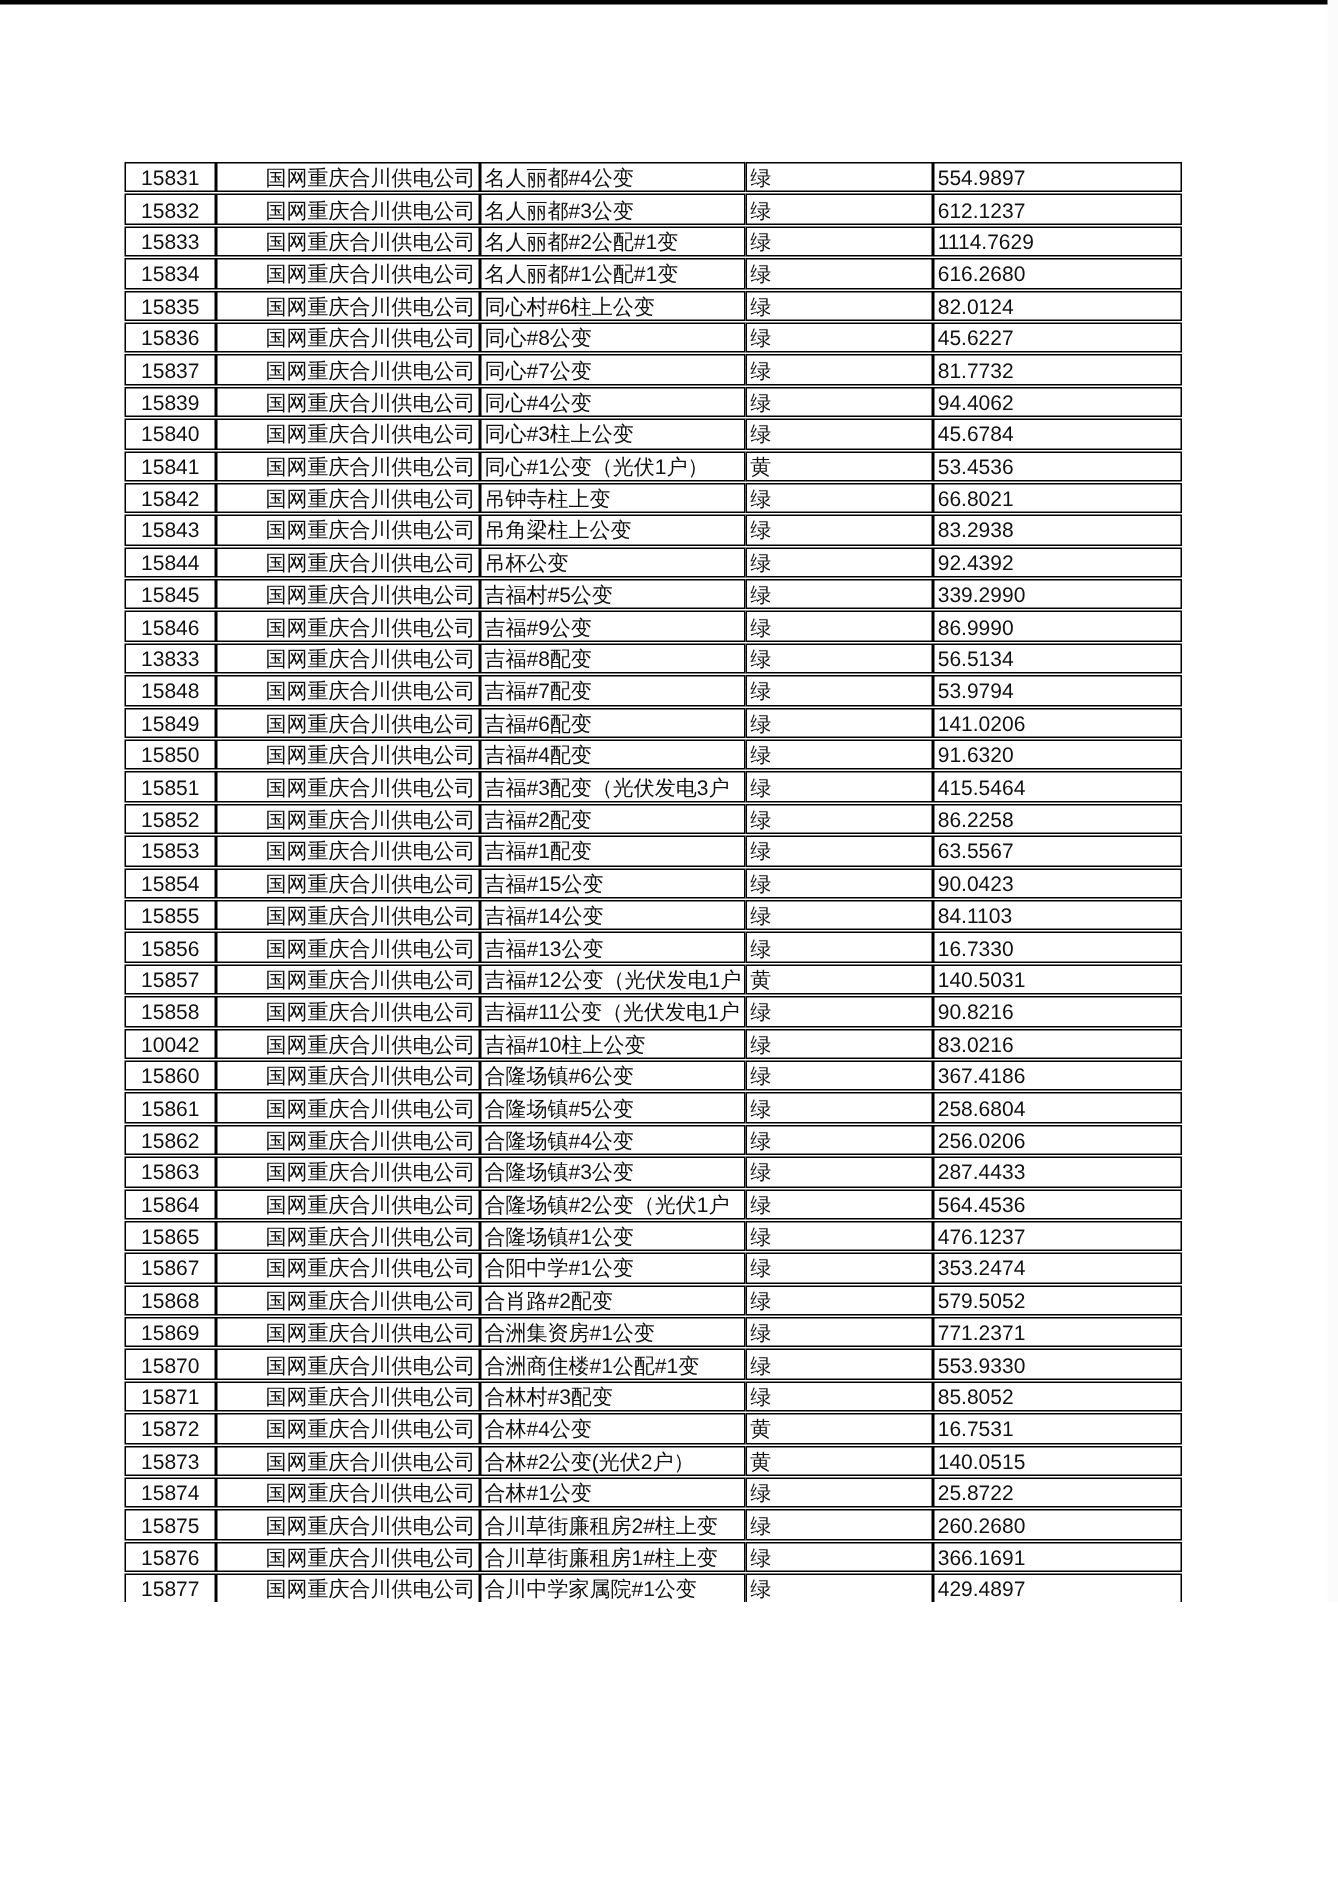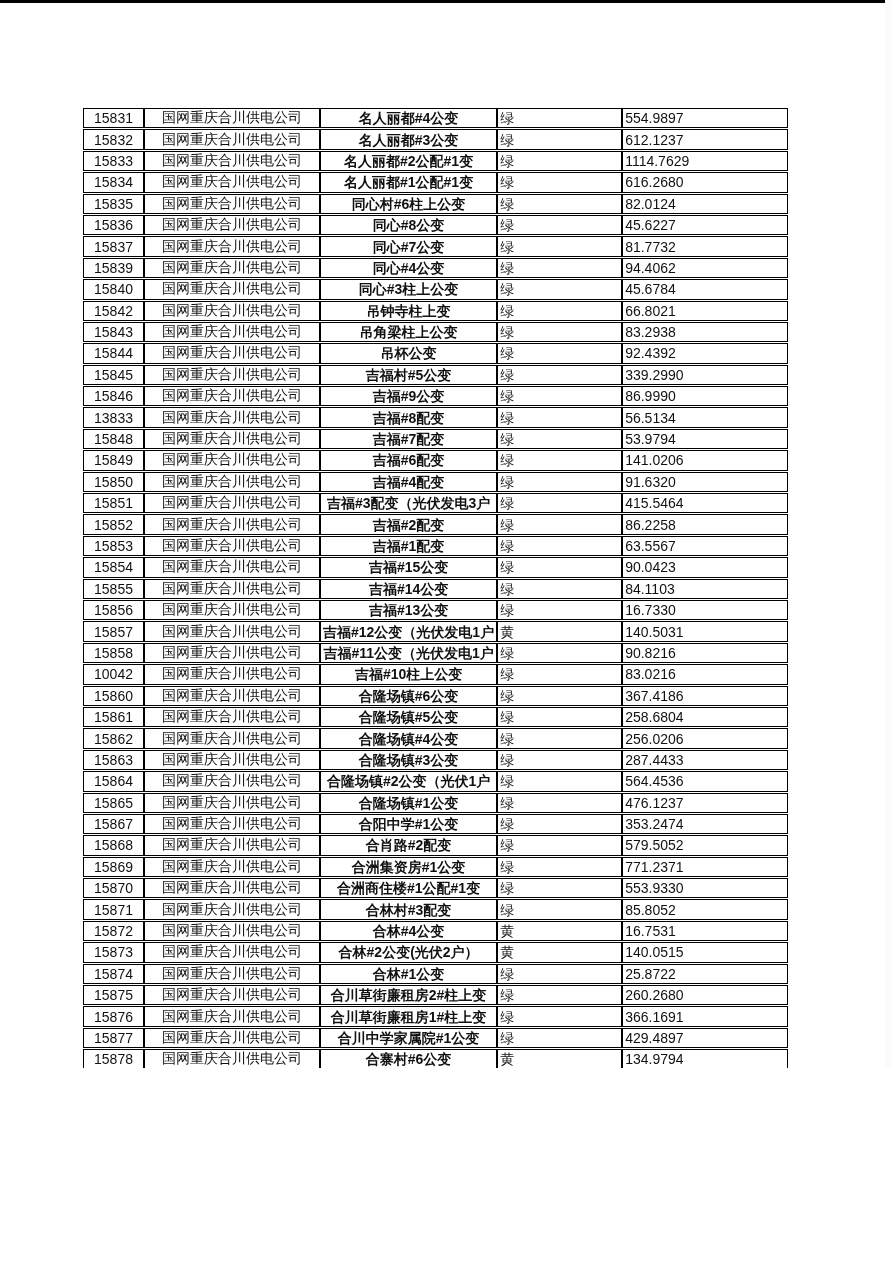--- a/index.html
+++ b/index.html
@@ -47,22 +47,22 @@
     line-height: 18px;
     font-size: 14px;
     color: #111111;
     background: #ffffff;
     padding: 0 2px;
     white-space: nowrap;
     overflow: hidden;
     box-sizing: content-box;
   }
   td.col-row_id  { text-align: center; }
-  td.col-company { text-align: center; padding-left: 3px; font-family: Liberation Serif, serif; }
-  td.col-device  { text-align: center; padding-left: 3px; font-weight: bold; }
+  td.col-company { text-align: right; padding-left: 3px; }
+  td.col-device  { text-align: left; padding-left: 3px; }
   td.col-status  { text-align: left; padding-left: 4px; }
   td.col-value   { text-align: left; }
 </style>
 </head>
 <body>
 
 <div class="page">
   <div class="top-bar"></div>
   <div class="right-edge"></div>
 
@@ -133,20 +133,27 @@
             <td class="col-value">94.4062</td>
           </tr>
           <tr>
             <td class="col-row_id">15840</td>
             <td class="col-company">国网重庆合川供电公司</td>
             <td class="col-device">同心#3柱上公变</td>
             <td class="col-status">绿</td>
             <td class="col-value">45.6784</td>
           </tr>
           <tr>
+            <td class="col-row_id">15841</td>
+            <td class="col-company">国网重庆合川供电公司</td>
+            <td class="col-device">同心#1公变（光伏1户）</td>
+            <td class="col-status">黄</td>
+            <td class="col-value">53.4536</td>
+          </tr>
+          <tr>
             <td class="col-row_id">15842</td>
             <td class="col-company">国网重庆合川供电公司</td>
             <td class="col-device">吊钟寺柱上变</td>
             <td class="col-status">绿</td>
             <td class="col-value">66.8021</td>
           </tr>
           <tr>
             <td class="col-row_id">15843</td>
             <td class="col-company">国网重庆合川供电公司</td>
             <td class="col-device">吊角梁柱上公变</td>

